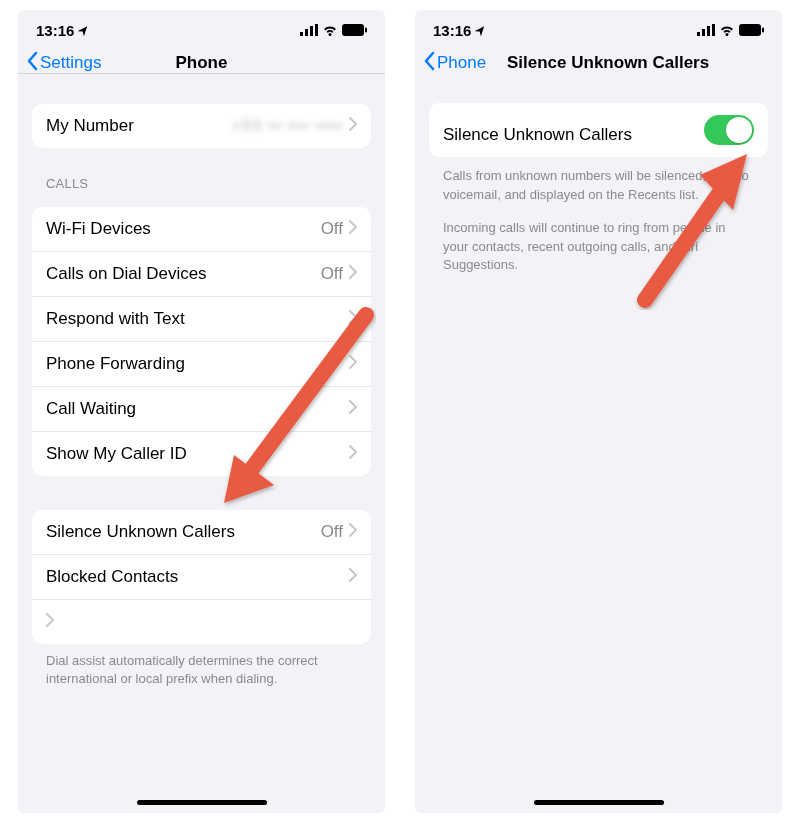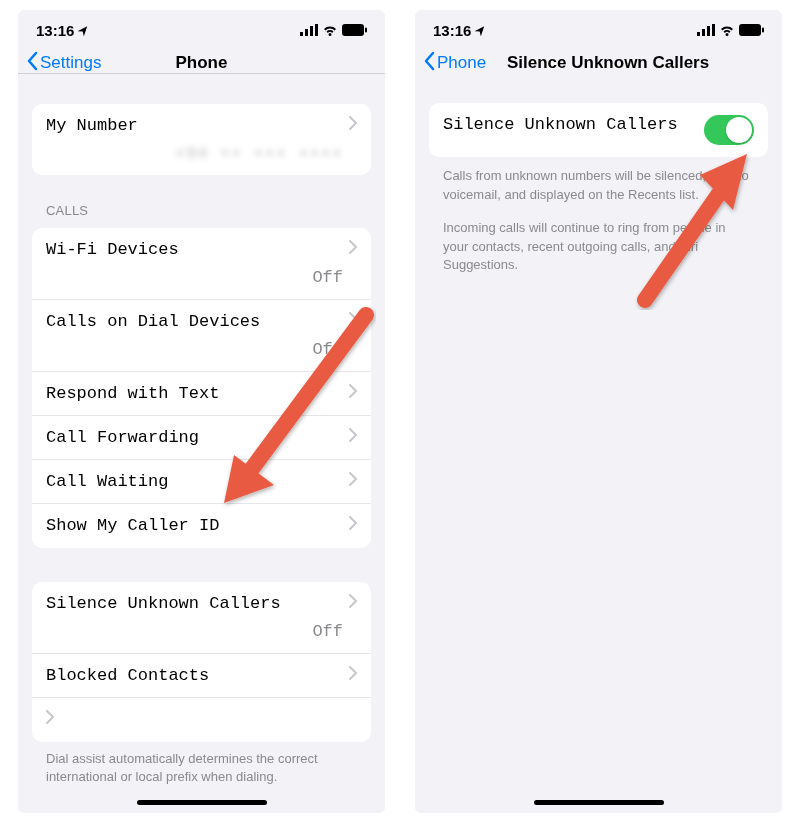--- a/index.html
+++ b/index.html
@@ -64,34 +64,33 @@
       background: #fff;
       border-radius: 10px;
       overflow: hidden;
     }
     .group.first { margin-top: 30px; }
     .group-header {
       font-size: 13px;
       color: #8a8a8e;
       text-transform: uppercase;
       letter-spacing: 0.2px;
-      margin: 28px 28px 10px;
+      margin: 28px 28px 16px;
     }
     .row {
       display: flex;
-      align-items: flex-start;
+      align-items: flex-end;
       padding: 12px 14px;
       border-bottom: 0.5px solid #e5e5ea;
       font-size: 17px;
       min-height: 44px;
-      font-family: Liberation Mono, monospace;
     }
     .row:last-child { border-bottom: none; }
     .row-label { flex: 1; color: #000; }
-    .row-value { color: #8a8a8e; font-size: 17px; margin-right: 6px; margin-top: 28px; }
+    .row-value { color: #8a8a8e; font-size: 17px; margin-right: 6px; }
     .row-value.blurred { filter: blur(3px); opacity: 0.55; letter-spacing: 1px; }
     .chev { color: #c7c7cc; }
     .footer-text {
       font-size: 13px;
       color: #8a8a8e;
       margin: 8px 28px 0;
       line-height: 1.4;
     }
     .description {
       font-size: 13px;
@@ -206,21 +205,21 @@
               <polyline points="1,1 7,7 1,13"></polyline>
             </svg></span>
       </div>
       <div class="row">
         <span class="row-label">Respond with Text</span>
         <span class="chev"><svg width="8" height="14" viewBox="0 0 8 14" fill="none" stroke="#c7c7cc" stroke-width="2" stroke-linecap="round" stroke-linejoin="round">
               <polyline points="1,1 7,7 1,13"></polyline>
             </svg></span>
       </div>
       <div class="row">
-        <span class="row-label">Call Forwarding</span>
+        <span class="row-label">Phone Forwarding</span>
         <span class="chev"><svg width="8" height="14" viewBox="0 0 8 14" fill="none" stroke="#c7c7cc" stroke-width="2" stroke-linecap="round" stroke-linejoin="round">
               <polyline points="1,1 7,7 1,13"></polyline>
             </svg></span>
       </div>
       <div class="row">
         <span class="row-label">Call Waiting</span>
         <span class="chev"><svg width="8" height="14" viewBox="0 0 8 14" fill="none" stroke="#c7c7cc" stroke-width="2" stroke-linecap="round" stroke-linejoin="round">
               <polyline points="1,1 7,7 1,13"></polyline>
             </svg></span>
       </div>

